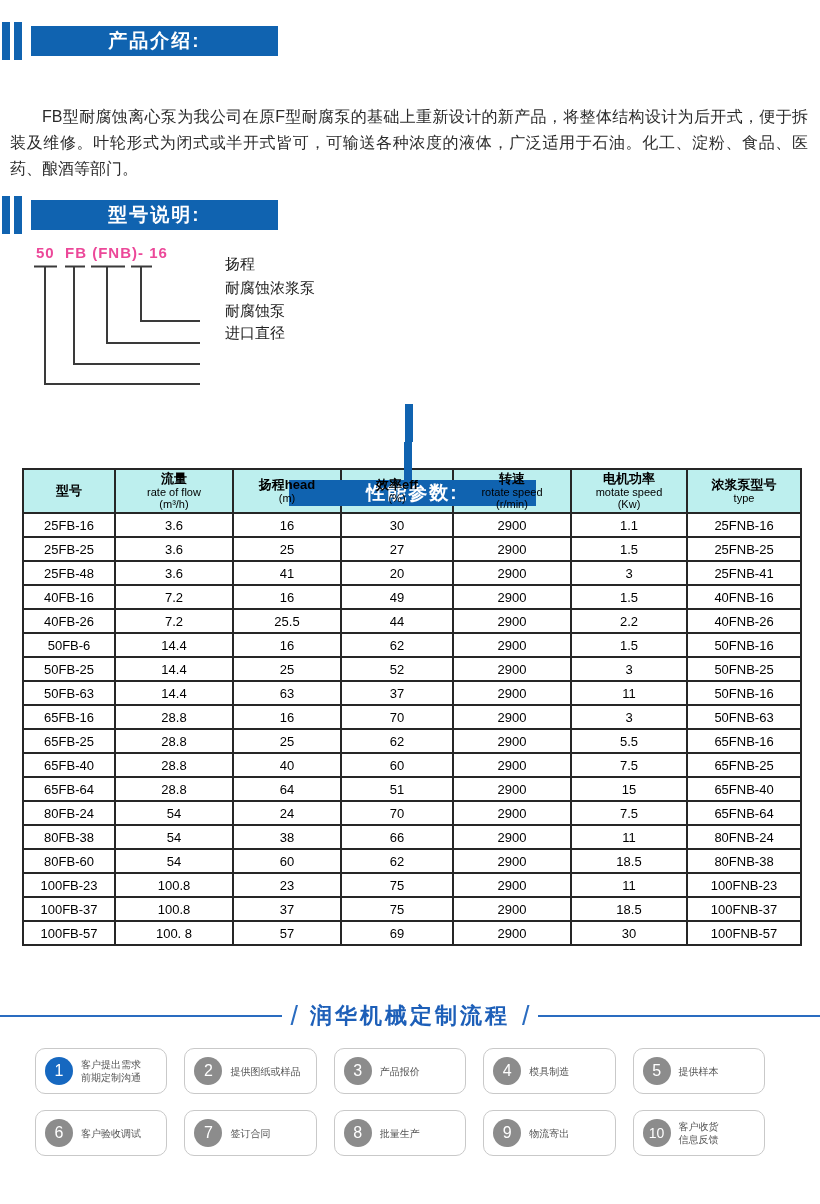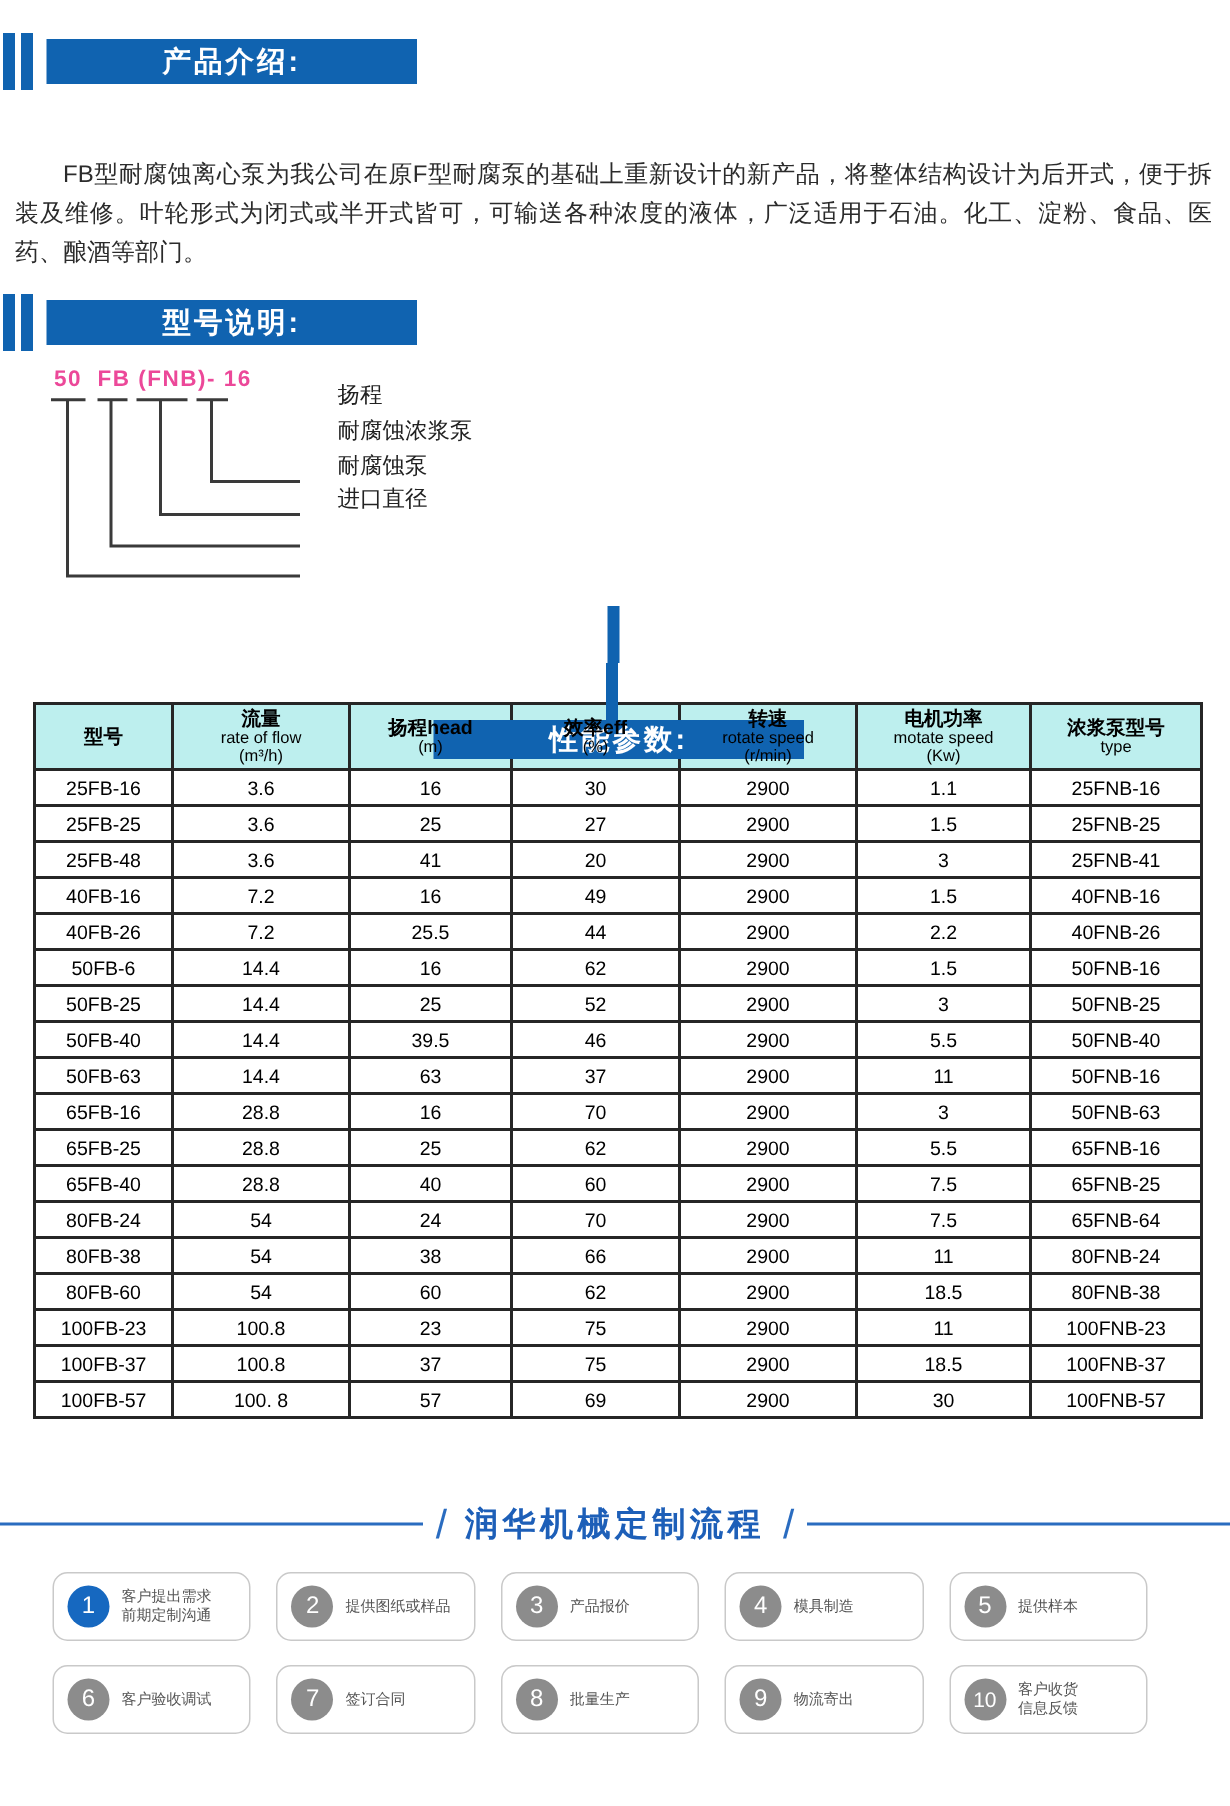--- a/index.html
+++ b/index.html
@@ -217,29 +217,20 @@
       <tr>
         <td>50FB-25</td>
         <td>14.4</td>
         <td>25</td>
         <td>52</td>
         <td>2900</td>
         <td>3</td>
         <td>50FNB-25</td>
       </tr>
       <tr>
-        <td>50FB-40</td>
-        <td>14.4</td>
-        <td>39.5</td>
-        <td>46</td>
-        <td>2900</td>
-        <td>5.5</td>
-        <td>50FNB-40</td>
-      </tr>
-      <tr>
         <td>50FB-63</td>
         <td>14.4</td>
         <td>63</td>
         <td>37</td>
         <td>2900</td>
         <td>11</td>
         <td>50FNB-16</td>
       </tr>
       <tr>
         <td>65FB-16</td>
@@ -260,20 +251,29 @@
         <td>65FNB-16</td>
       </tr>
       <tr>
         <td>65FB-40</td>
         <td>28.8</td>
         <td>40</td>
         <td>60</td>
         <td>2900</td>
         <td>7.5</td>
         <td>65FNB-25</td>
+      </tr>
+      <tr>
+        <td>65FB-64</td>
+        <td>28.8</td>
+        <td>64</td>
+        <td>51</td>
+        <td>2900</td>
+        <td>15</td>
+        <td>65FNB-40</td>
       </tr>
       <tr>
         <td>80FB-24</td>
         <td>54</td>
         <td>24</td>
         <td>70</td>
         <td>2900</td>
         <td>7.5</td>
         <td>65FNB-64</td>
       </tr>

